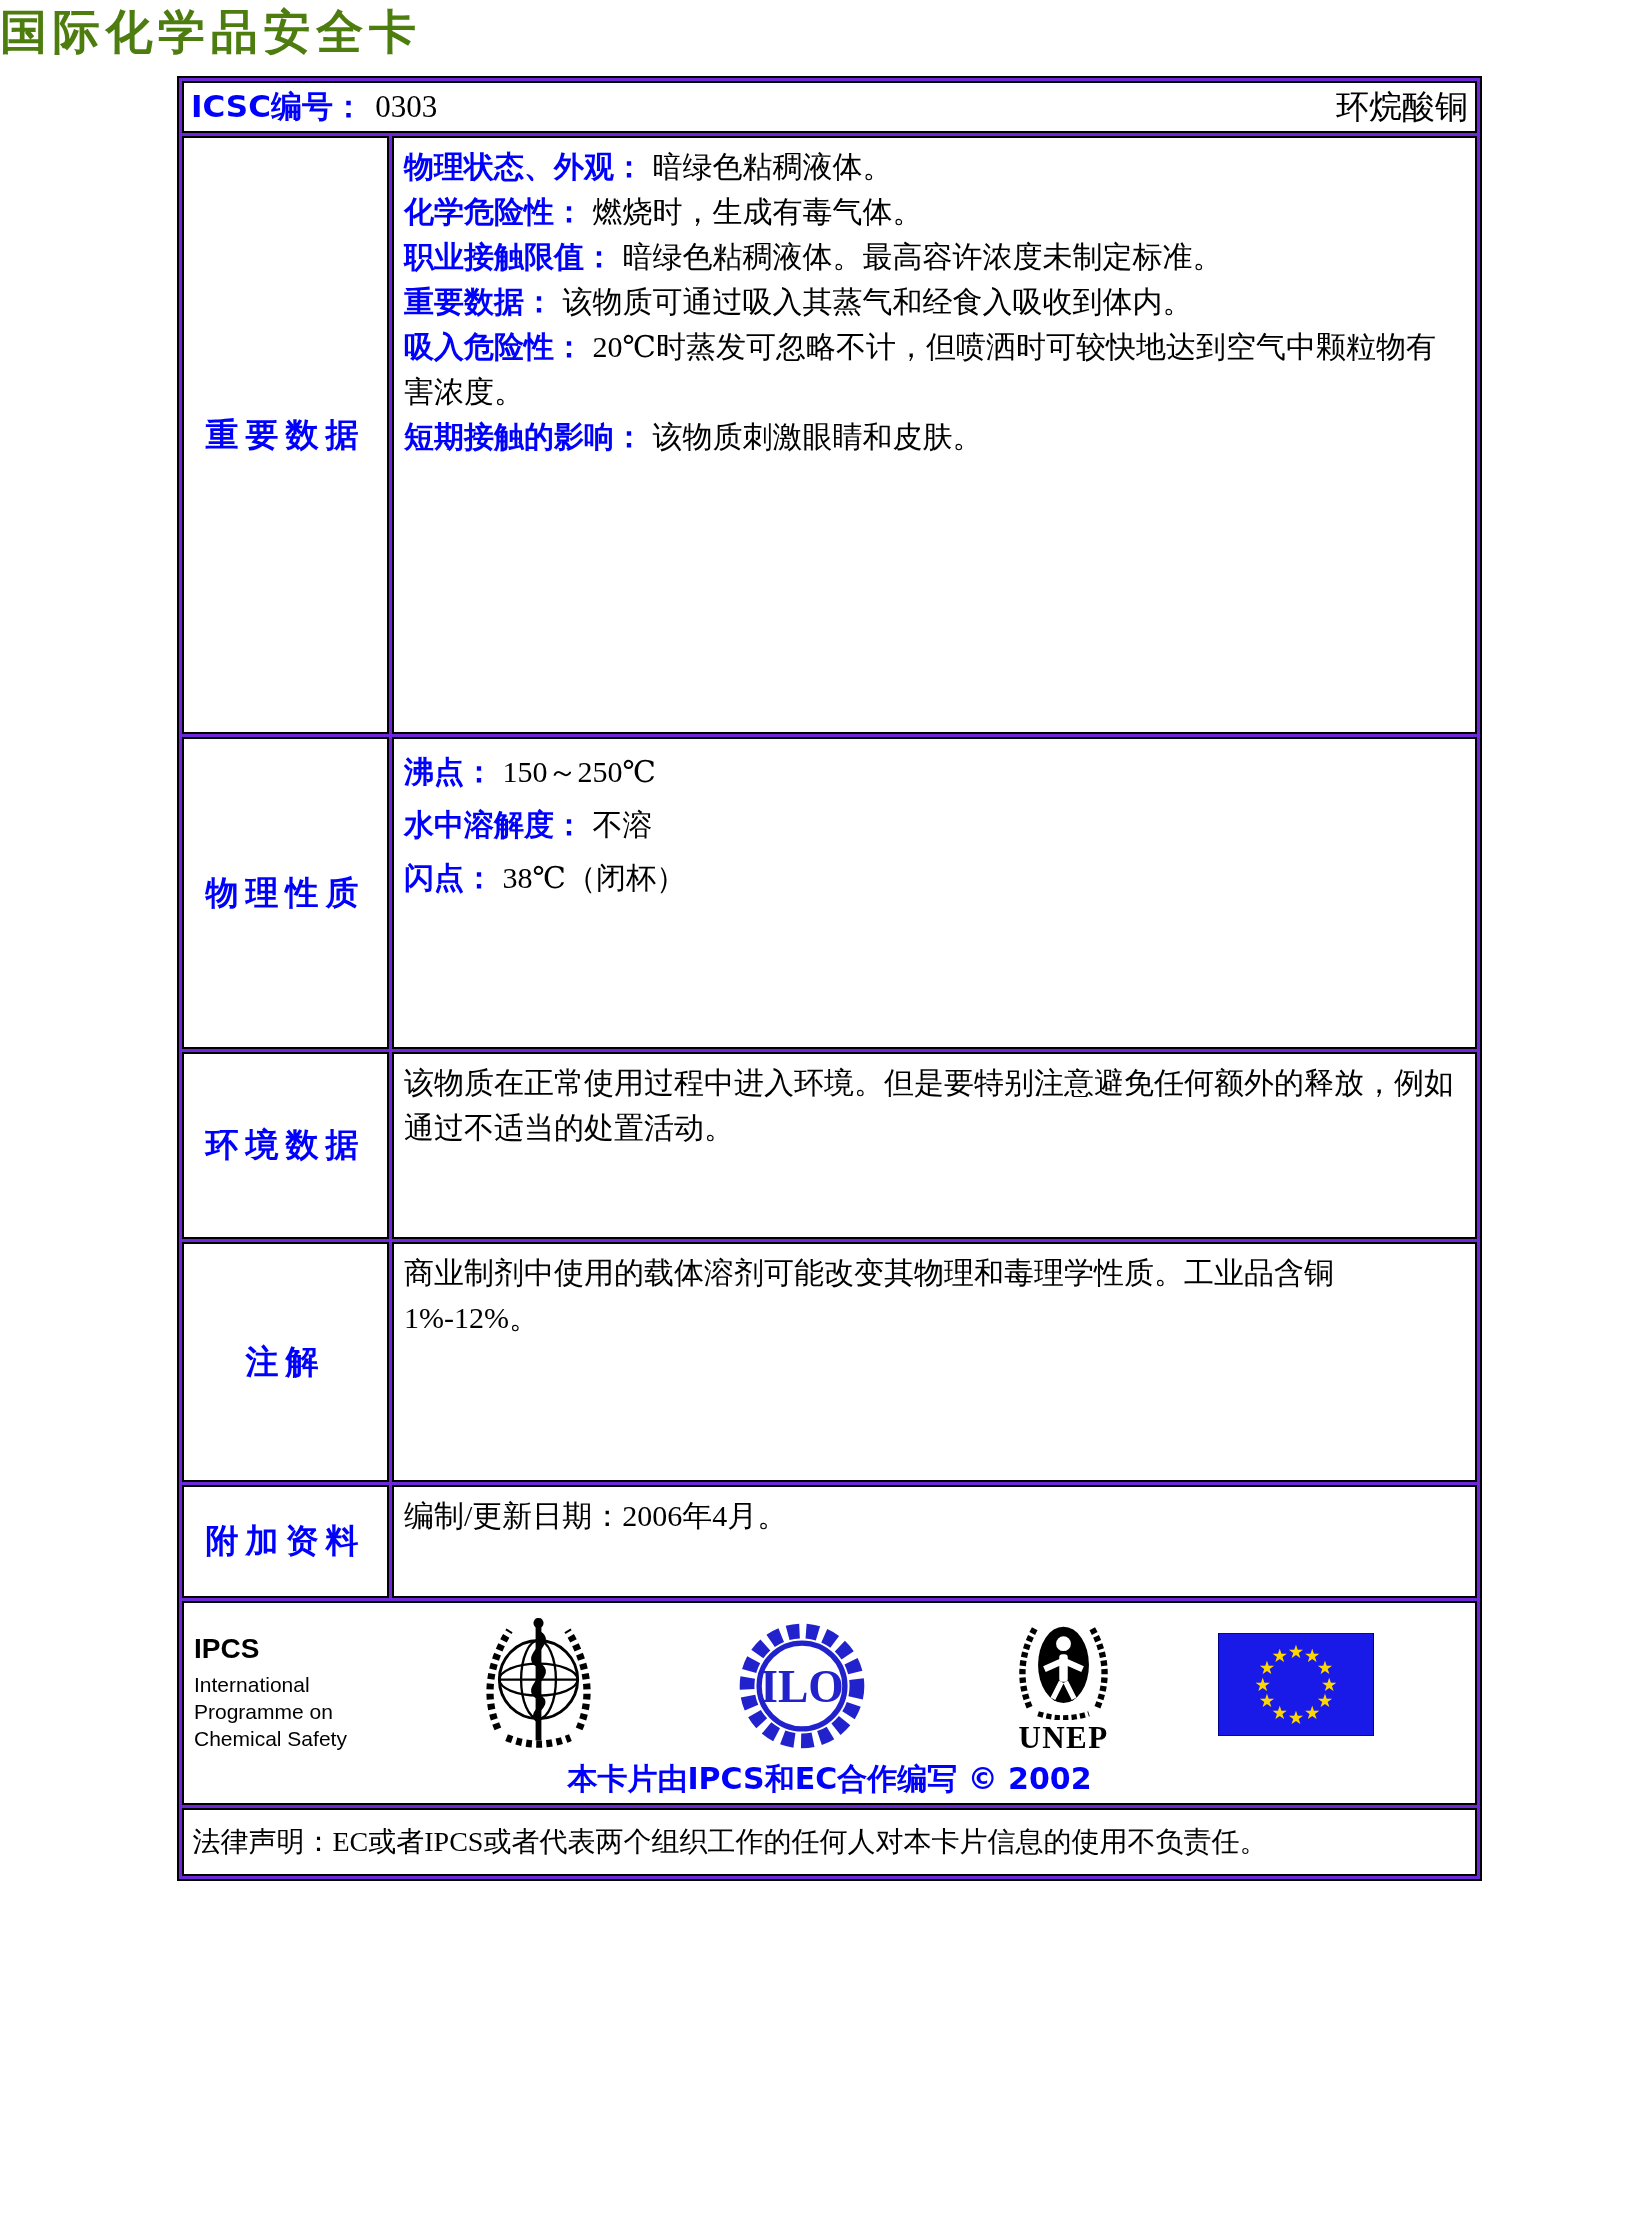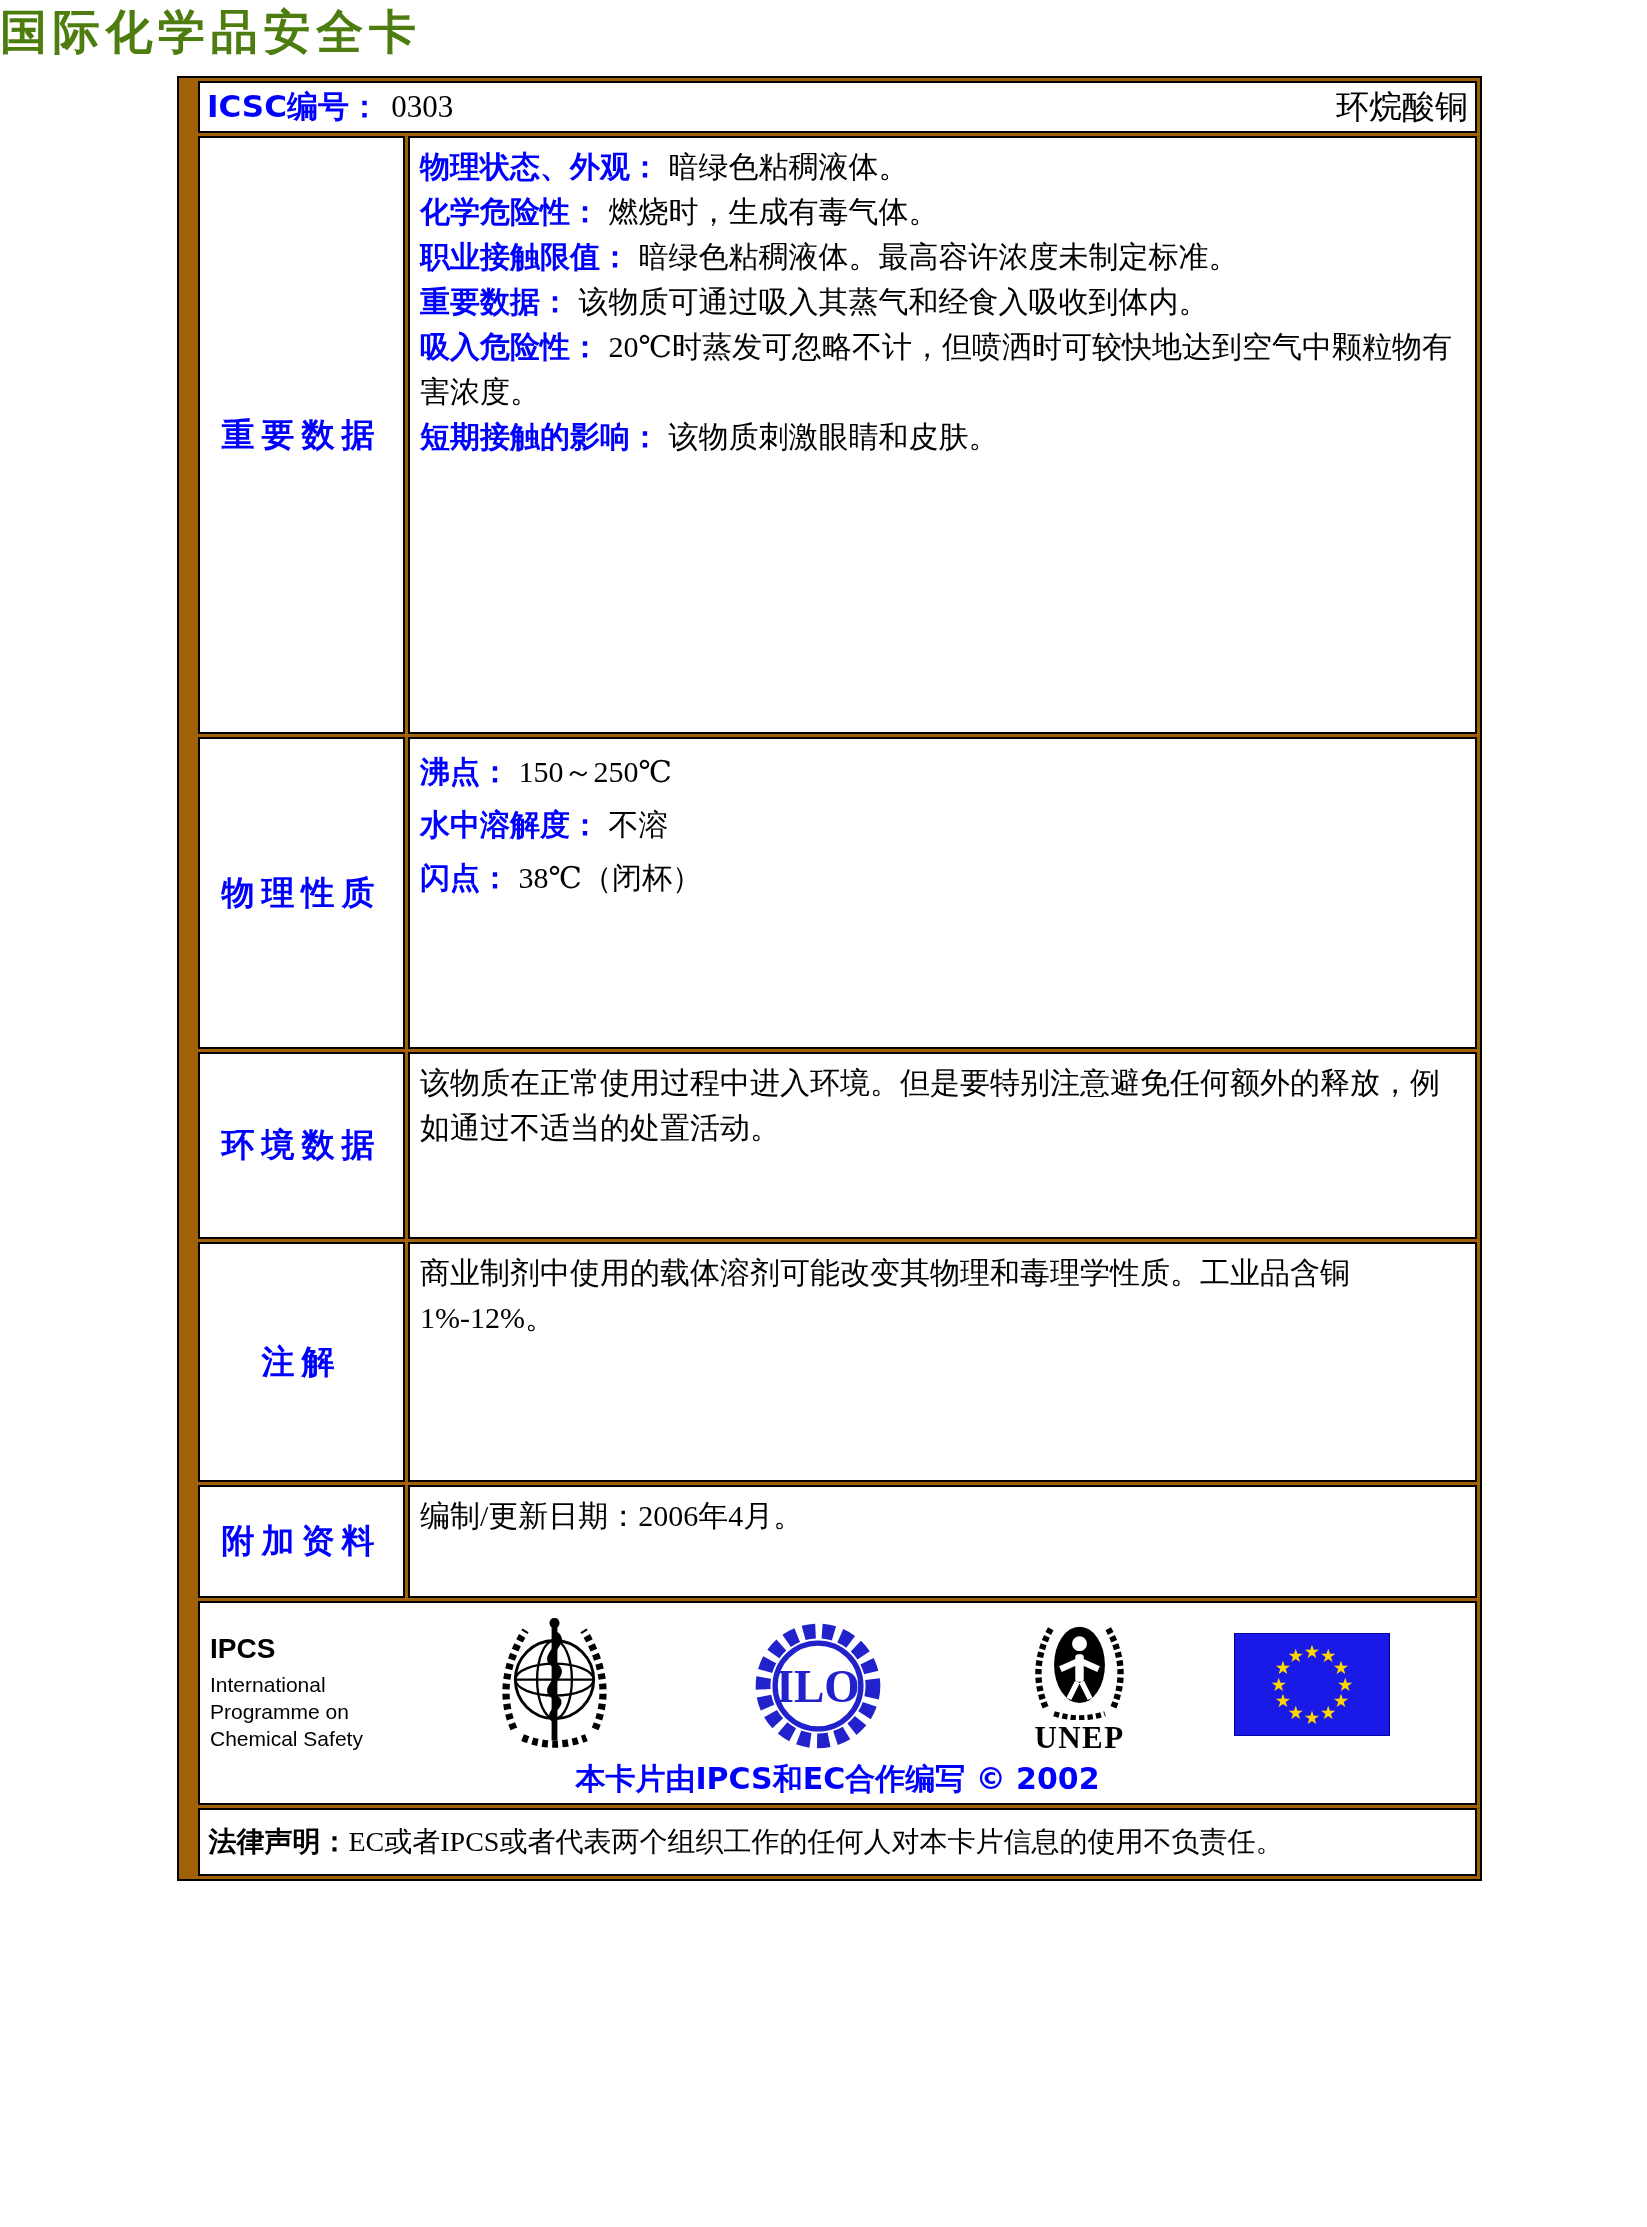--- a/index.html
+++ b/index.html
@@ -15,22 +15,21 @@
     text-align: left;
     color: #4d7c0f; font-weight: bold; font-size: 47px;
     letter-spacing: 5.7px;
     font-family: "DejaVu Serif", "Liberation Serif", serif;
   }
   table.card {
     position: absolute; left: 177px; top: 76px; width: 1305px;
     border: 2.8px solid #000;
     border-collapse: separate; border-spacing: 3.5px;
     table-layout: fixed;
-    background: #a16207;
-    padding-left: 16px;
+    background: #6d28d9;
   }
   td { border: 2.1px solid #000; padding: 0; background: #fff; }
 
   
   .r-header td { height: 52px; }
   .hdr {
     display: flex; justify-content: space-between; align-items: center;
     height: 100%; padding: 0 7px; font-size: 31px;
   }
   .blue-label {
@@ -84,21 +83,21 @@
     position: absolute; left: 0; right: 0; bottom: 2.8px;
     text-align: center;
     color: #0000FF; font-weight: bold; font-size: 30px;
     font-family: "DejaVu Sans", "Liberation Sans", sans-serif;
   }
 
   
   .legal-cell { height: 68px; vertical-align: middle; padding: 5.7px 8.5px; font-size: 28px; }
   .legal-label {
     font-family: "DejaVu Sans", "Liberation Sans", sans-serif;
-    font-weight: bold; color: #000;
+    font-weight: normal; color: #000;
   }
 </style>
 </head>
 <body>
 
 <div class="page-title">国际化学品安全卡</div>
 
 <table class="card">
   <colgroup>
       <col style="width:207px">

